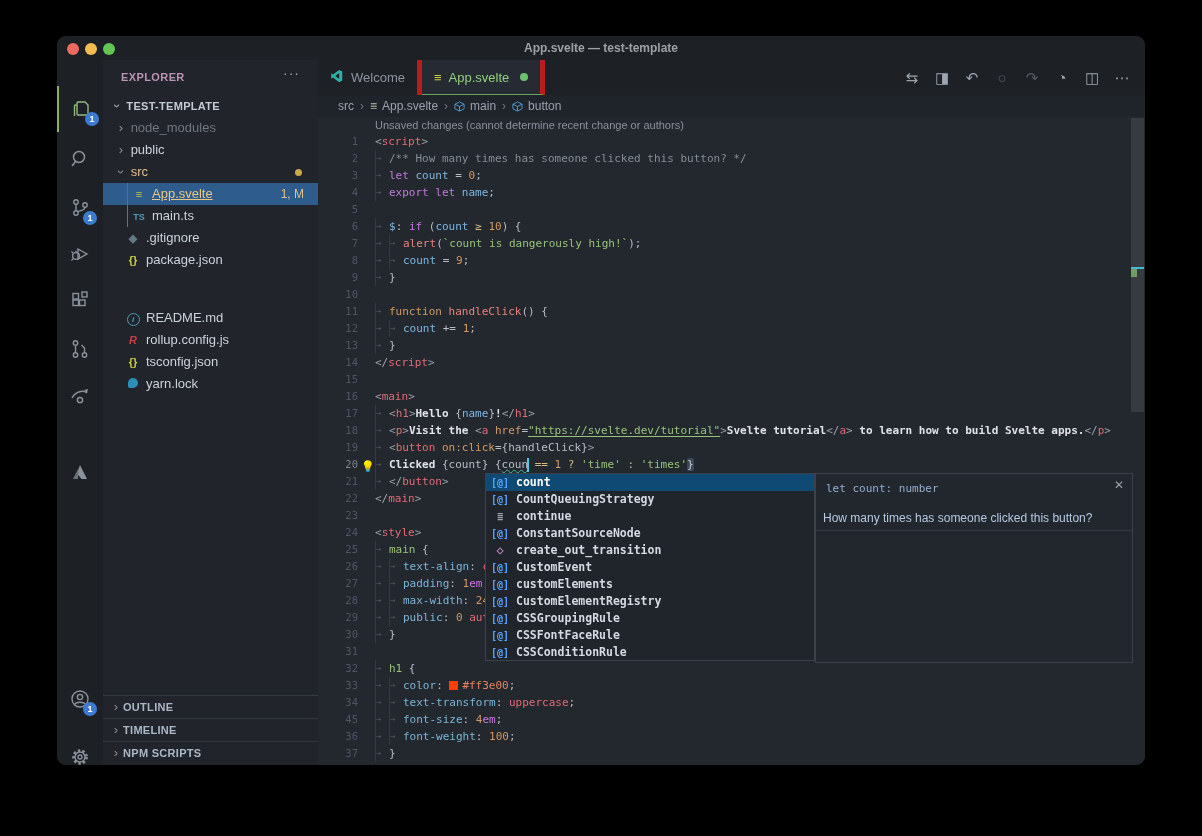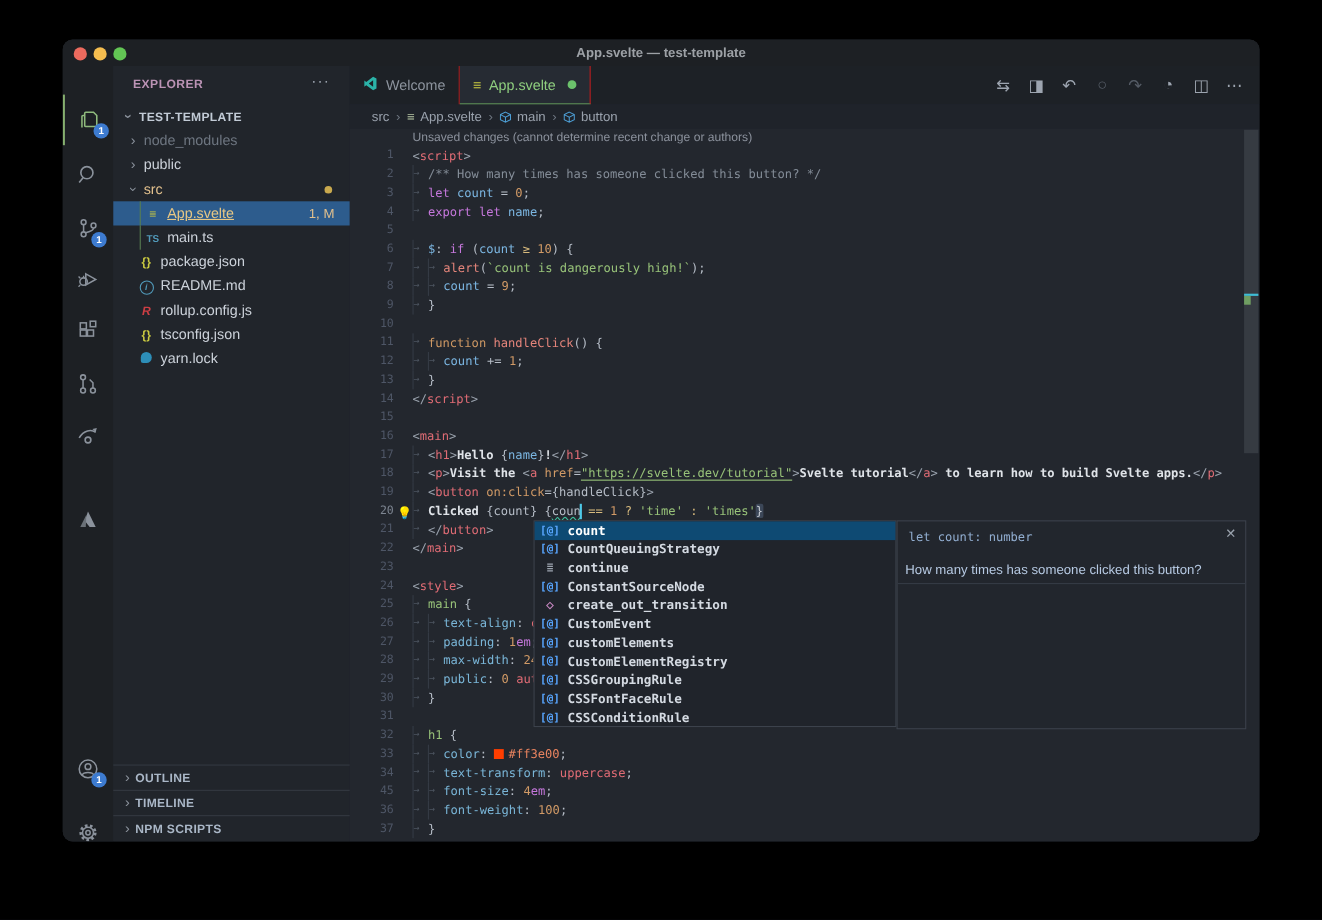--- a/index.html
+++ b/index.html
@@ -34,21 +34,21 @@
   .row .rbadge{position:absolute;right:14px;color:#e2c08d;font-size:12px;}
   .row .rdot{position:absolute;right:16px;top:8px;width:7px;height:7px;border-radius:50%;background:#c9a94e;}
   .childguide{position:absolute;left:24px;top:0;bottom:0;width:1px;background:#587d52;}
   #sections{position:absolute;left:0;bottom:1px;right:0;}
   .section{height:22px;line-height:21px;border-top:1px solid #333941;font-size:11px;font-weight:bold;
     color:#aab7c7;letter-spacing:.3px;padding-left:6px;}
   .section .chev{color:#8a919b;display:inline-block;width:14px;text-align:center;font-size:13px;font-weight:normal;}
   
   #tabbar{position:absolute;left:261px;top:24px;right:0;height:35px;background:#1d2126;display:flex;}
   .tab{height:35px;display:flex;align-items:center;padding:0 12px;font-size:13px;color:#8d949e;
-    border-right:1px solid #b91c1c;gap:7px;box-sizing:border-box;}
+    border-right:5px solid #b91c1c;gap:7px;box-sizing:border-box;}
   .tab.active{background:#262b33;color:#8fcf7f;border-bottom:1px solid #6aa85f;}
   .tab .ticon{font-size:13px;}
   .dot{width:8px;height:8px;border-radius:50%;background:#6cc26c;margin-left:4px;}
   #actions{position:absolute;right:8px;top:24px;height:35px;display:flex;align-items:center;}
   .aicon{width:30px;text-align:center;color:#9da5b0;font-size:15px;}
   .aicon.dim{color:#555c66;}
   #breadcrumbs{position:absolute;left:261px;top:59px;right:0;height:22px;background:#1f232a;
     display:flex;align-items:center;font-size:12px;color:#9aa2ad;padding-left:20px;box-sizing:border-box;}
   .bc-sep{margin:0 6px;color:#6e7681;}
   .bc-ic{margin-right:5px;display:inline-flex;align-items:center;}
@@ -184,22 +184,23 @@
       <span id="sb-title">EXPLORER</span>
       <span id="sb-more">···</span>
     </div>
     <div id="tree">
         <div class="row" style="font-weight: bold; font-size: 11px; color: rgb(194, 203, 214); padding-left: 8px; letter-spacing: 0.3px;"><span class="chev open">›</span> <span>TEST-TEMPLATE</span></div>
         <div class="row dim" style="padding-left: 12px;"><span class="chev">›</span> <span>node_modules</span></div>
         <div class="row" style="padding-left: 12px;"><span class="chev">›</span> <span>public</span></div>
         <div class="row mod" style="padding-left: 12px;"><span class="chev open">›</span> <span>src</span><span class="rdot"></span></div>
         <div class="row selected" style="padding-left: 28px; text-decoration: underline;"><span class="childguide"></span><span class="fic" style="color: rgb(203, 203, 65);">≡</span><span style="color: rgb(232, 199, 132);">App.svelte</span><span class="rbadge">1, M</span></div>
         <div class="row" style="padding-left: 28px;"><span class="childguide"></span><span class="fic" style="color: rgb(81, 154, 186); font-size: 9px;">TS</span><span>main.ts</span></div>
+        <div class="row" style="padding-left: 22px;"><span class="fic" style="color: rgb(98, 122, 133);">◆</span><span>.gitignore</span></div>
         <div class="row" style="padding-left: 22px;"><span class="fic" style="color: rgb(203, 203, 65);">{}</span><span>package.json</span></div>
-        <div class="row" style="padding-left: 22px;"><span class="fic"><span style="display:inline-block;width:11px;height:11px;line-height:11px;border:1px solid #519aba;border-radius:50%;color:#519aba;font-size:8px;font-style:italic;">i</span></span><span>README.md</span></div>
+        <div class="row" style="padding-left: 22px; margin-top: 36px;"><span class="fic"><span style="display:inline-block;width:11px;height:11px;line-height:11px;border:1px solid #519aba;border-radius:50%;color:#519aba;font-size:8px;font-style:italic;">i</span></span><span>README.md</span></div>
         <div class="row" style="padding-left: 22px;"><span class="fic" style="color: rgb(204, 62, 68); font-style: italic;">R</span><span>rollup.config.js</span></div>
         <div class="row" style="padding-left: 22px;"><span class="fic" style="color: rgb(203, 203, 65);">{}</span><span>tsconfig.json</span></div>
         <div class="row" style="padding-left: 22px;"><span class="fic"><span style="display:inline-block;width:10px;height:10px;border-radius:50% 50% 50% 20%;background:#2d8eb8;"></span></span><span>yarn.lock</span></div>
       </div>
     <div id="sections">
         <div class="section"><span class="chev">›</span><span>OUTLINE</span></div>
         <div class="section"><span class="chev">›</span><span>TIMELINE</span></div>
         <div class="section"><span class="chev">›</span><span>NPM SCRIPTS</span></div>
       </div>
   </div>

